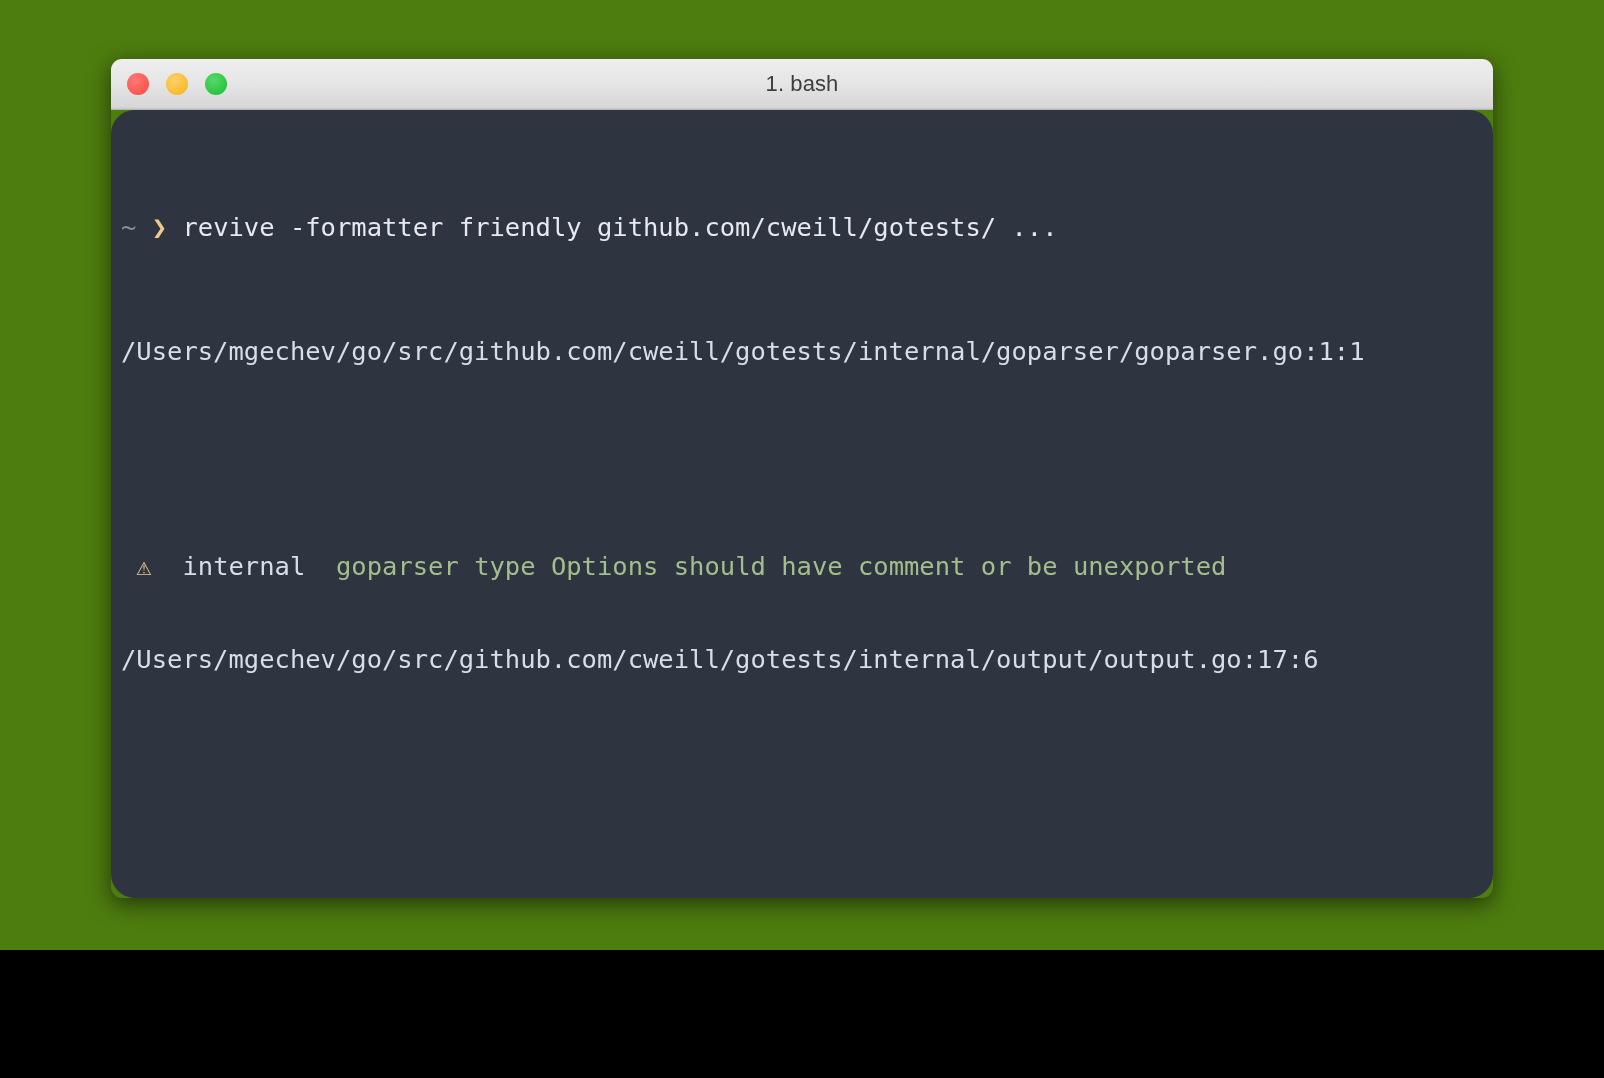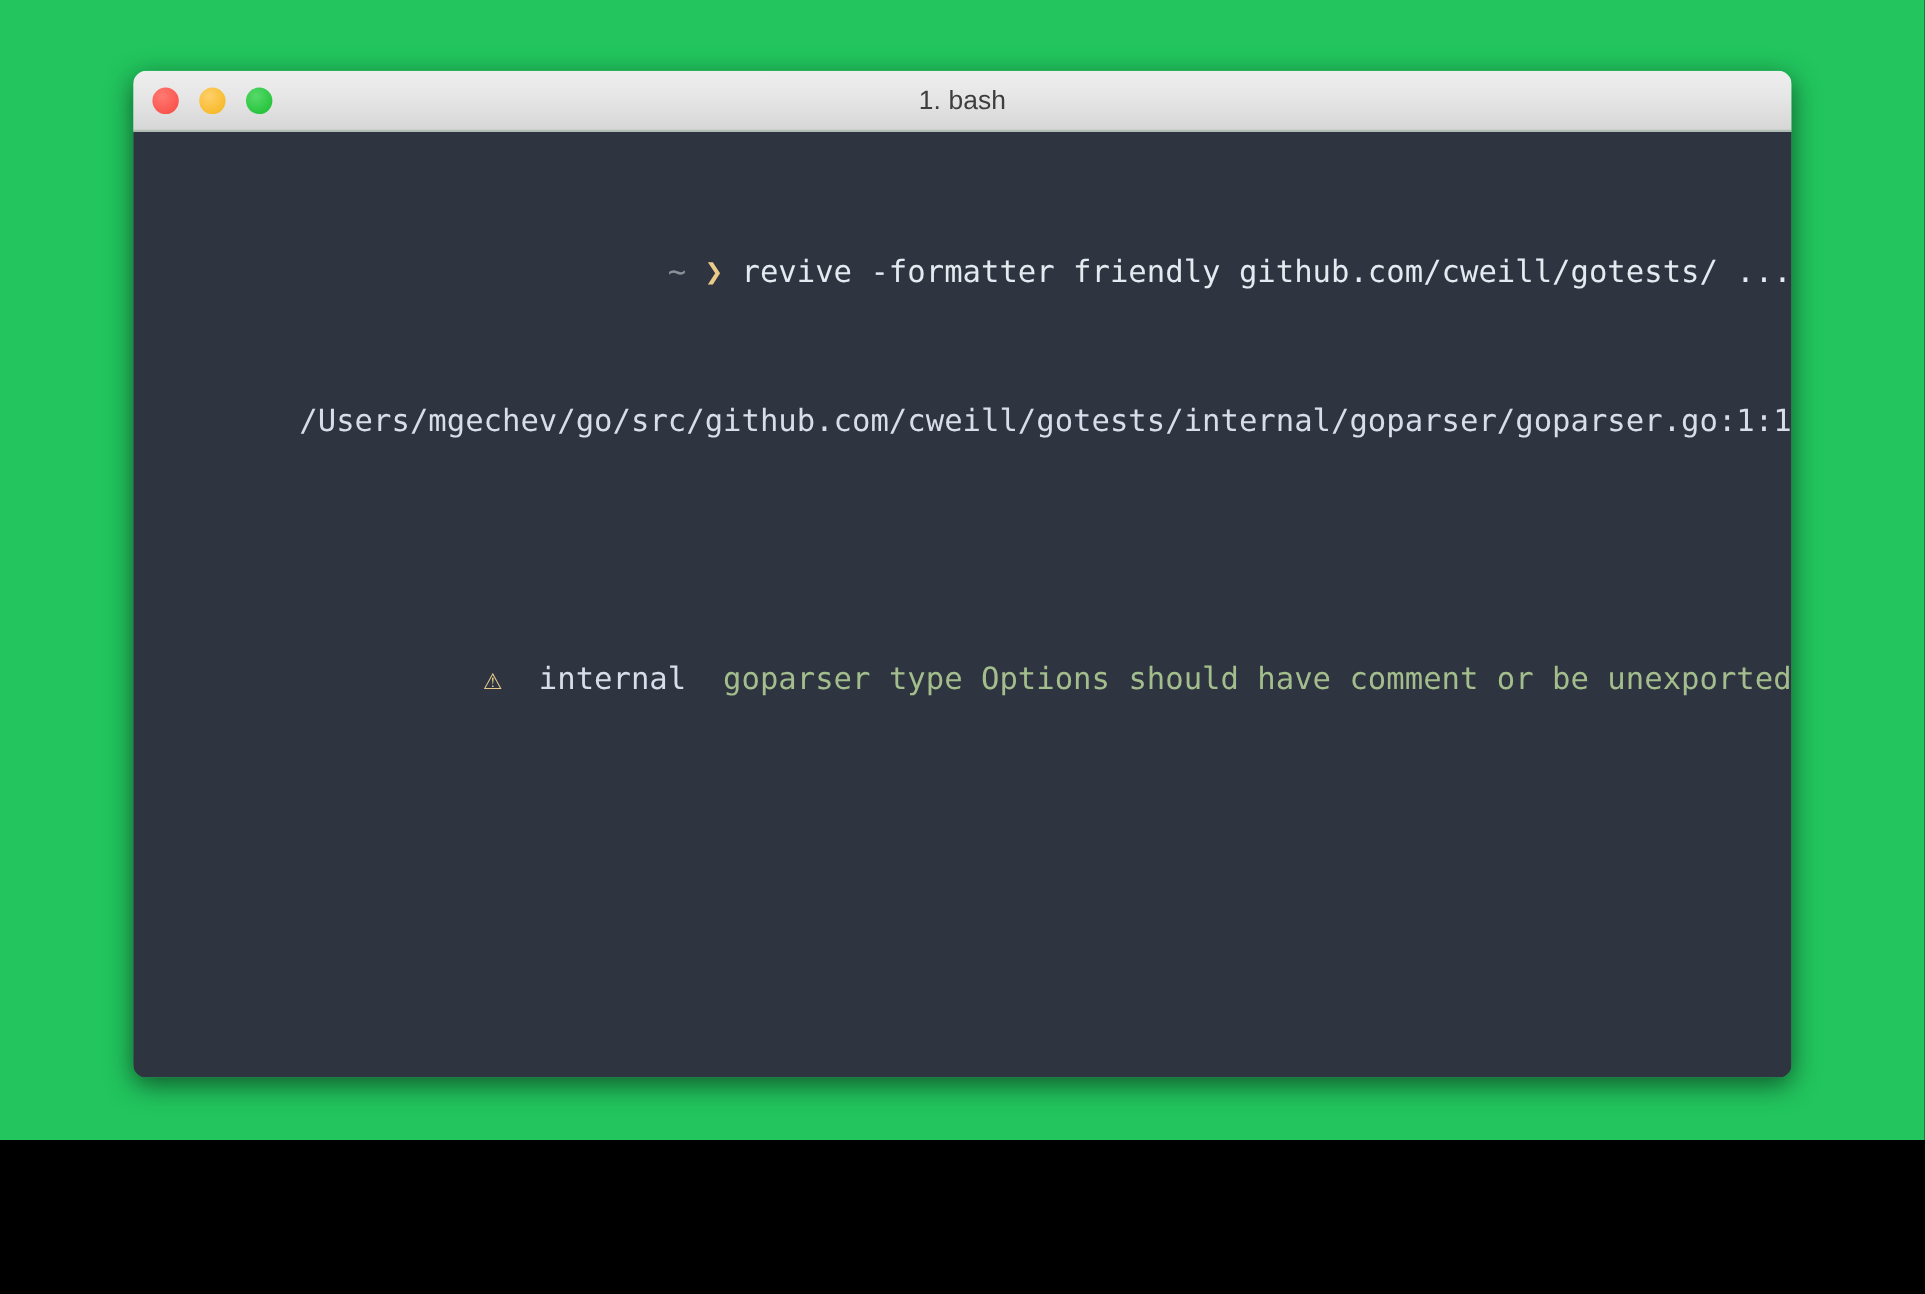--- a/index.html
+++ b/index.html
@@ -8,22 +8,21 @@
     background: #000000;
     width: 1604px;
     height: 1078px;
     overflow: hidden;
   }
 
   #root {
     position: relative;
     width: 1604px;
     height: 950px;
-    background: #22c55e;
-    text-align: right;
+    background: #4d7c0f;
   }
 
   .window {
     position: absolute;
     left: 111px;
     top: 59px;
     width: 1382px;
     height: 839px;
     border-radius: 11px;
     overflow: hidden;
@@ -72,20 +71,21 @@
   .terminal {
     height: 788px;
     background: #2e3440;
     padding: 10px 0 0 0;
     box-sizing: border-box;
     font-family: "DejaVu Sans Mono", "Liberation Mono", monospace;
     font-size: 25.5px;
     line-height: 30.8px;
     white-space: pre;
     overflow: hidden;
+    border-radius: 24px;
   }
 
   .line {
     padding-left: 10px;
     white-space: pre;
   }
 
   .line.blank { color: transparent; }
 
   
@@ -114,20 +114,21 @@
     </div>
 
     <div class="terminal">
 
       <div class="line"><span class="c-prompt-tilde">~</span><span> </span><span class="c-chevron">❯</span><span> </span><span class="c-cmd">revive -formatter friendly github.com/cweill/gotests/ ...</span></div>
 
       <div class="line"><span class="c-path">/Users/mgechev/go/src/github.com/cweill/gotests/internal/goparser/goparser.go:1:1</span></div>
       <div class="line blank">&nbsp;</div>
 
       <div class="line"> <span class="c-warn-icon">⚠</span>  <span class="c-rule">internal</span>  <span class="c-msg">goparser type Options should have comment or be unexported</span></div>
+      <div class="line"><span class="c-path">/Users/mgechev/go/src/github.com/cweill/gotests/internal/output/output.go:17:6</span></div>
       <div class="line blank">&nbsp;</div>
 
       
       
       
 
       
       
       
 

